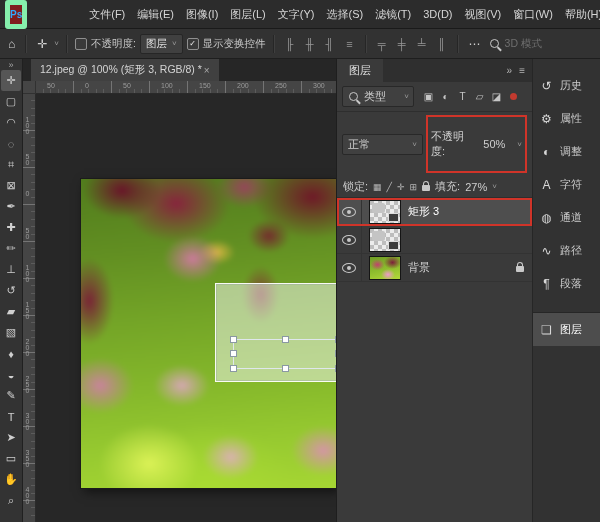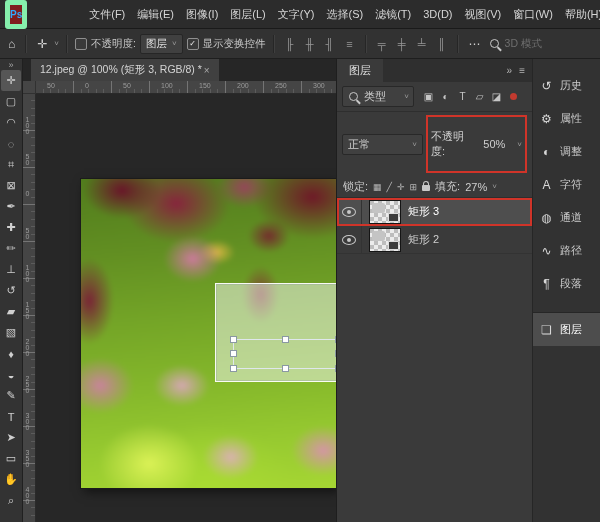--- a/index.html
+++ b/index.html
@@ -358,22 +358,29 @@
             </span>
             <span class="thumb"></span>
             <span class="layer-name">矩形 3</span>
 
           </div>
           <div class="layer-row thumb-checker">
             <span class="eye-wrap">
               <span class="eye"></span>
             </span>
             <span class="thumb"></span>
-            <span class="layer-name">矩形 2</span>
-
+
+          </div>
+          <div class="layer-row thumb-photo">
+            <span class="eye-wrap">
+              <span class="eye"></span>
+            </span>
+            <span class="thumb"></span>
+            <span class="layer-name">背景</span>
+            <span class="css-lock layer-lock"></span>
           </div>
       </div>
     </div>
 
     <div class="iconstrip">
       <div class="strip-item">
           <span class="glyph">↺</span>
           <span>历史</span>
         </div>
         <div class="strip-item">

